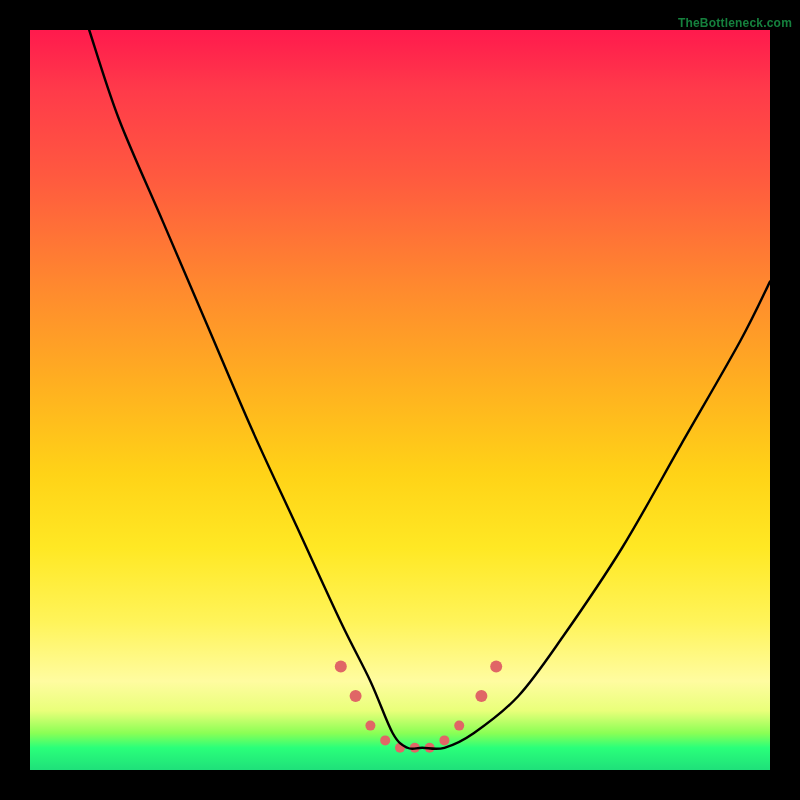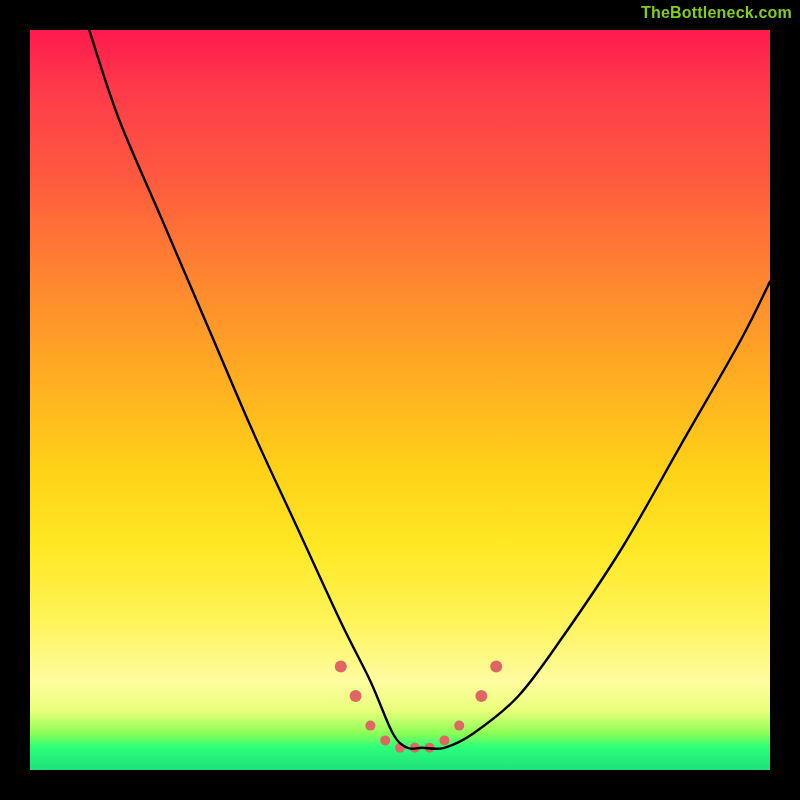--- a/index.html
+++ b/index.html
@@ -38,25 +38,25 @@
       #fff45a 80%,
       #fffca0 88%,
       #e9ff7a 92%,
       #8bff55 95%,
       #2aff7a 97%,
       #1fe07a 100%
     );
   }
   .attribution {
     position: absolute;
-    top: 4px;
+    top: 16px;
     right: 8px;
-    font-size: 16px;
+    font-size: 12px;
     font-weight: 600;
-    color: #84cc16;
+    color: #15803d;
     letter-spacing: 0.2px;
     user-select: none;
   }
   svg.curve {
     position: absolute;
     top: 0;
     left: 0;
     width: 740px;
     height: 740px;
     overflow: visible;

